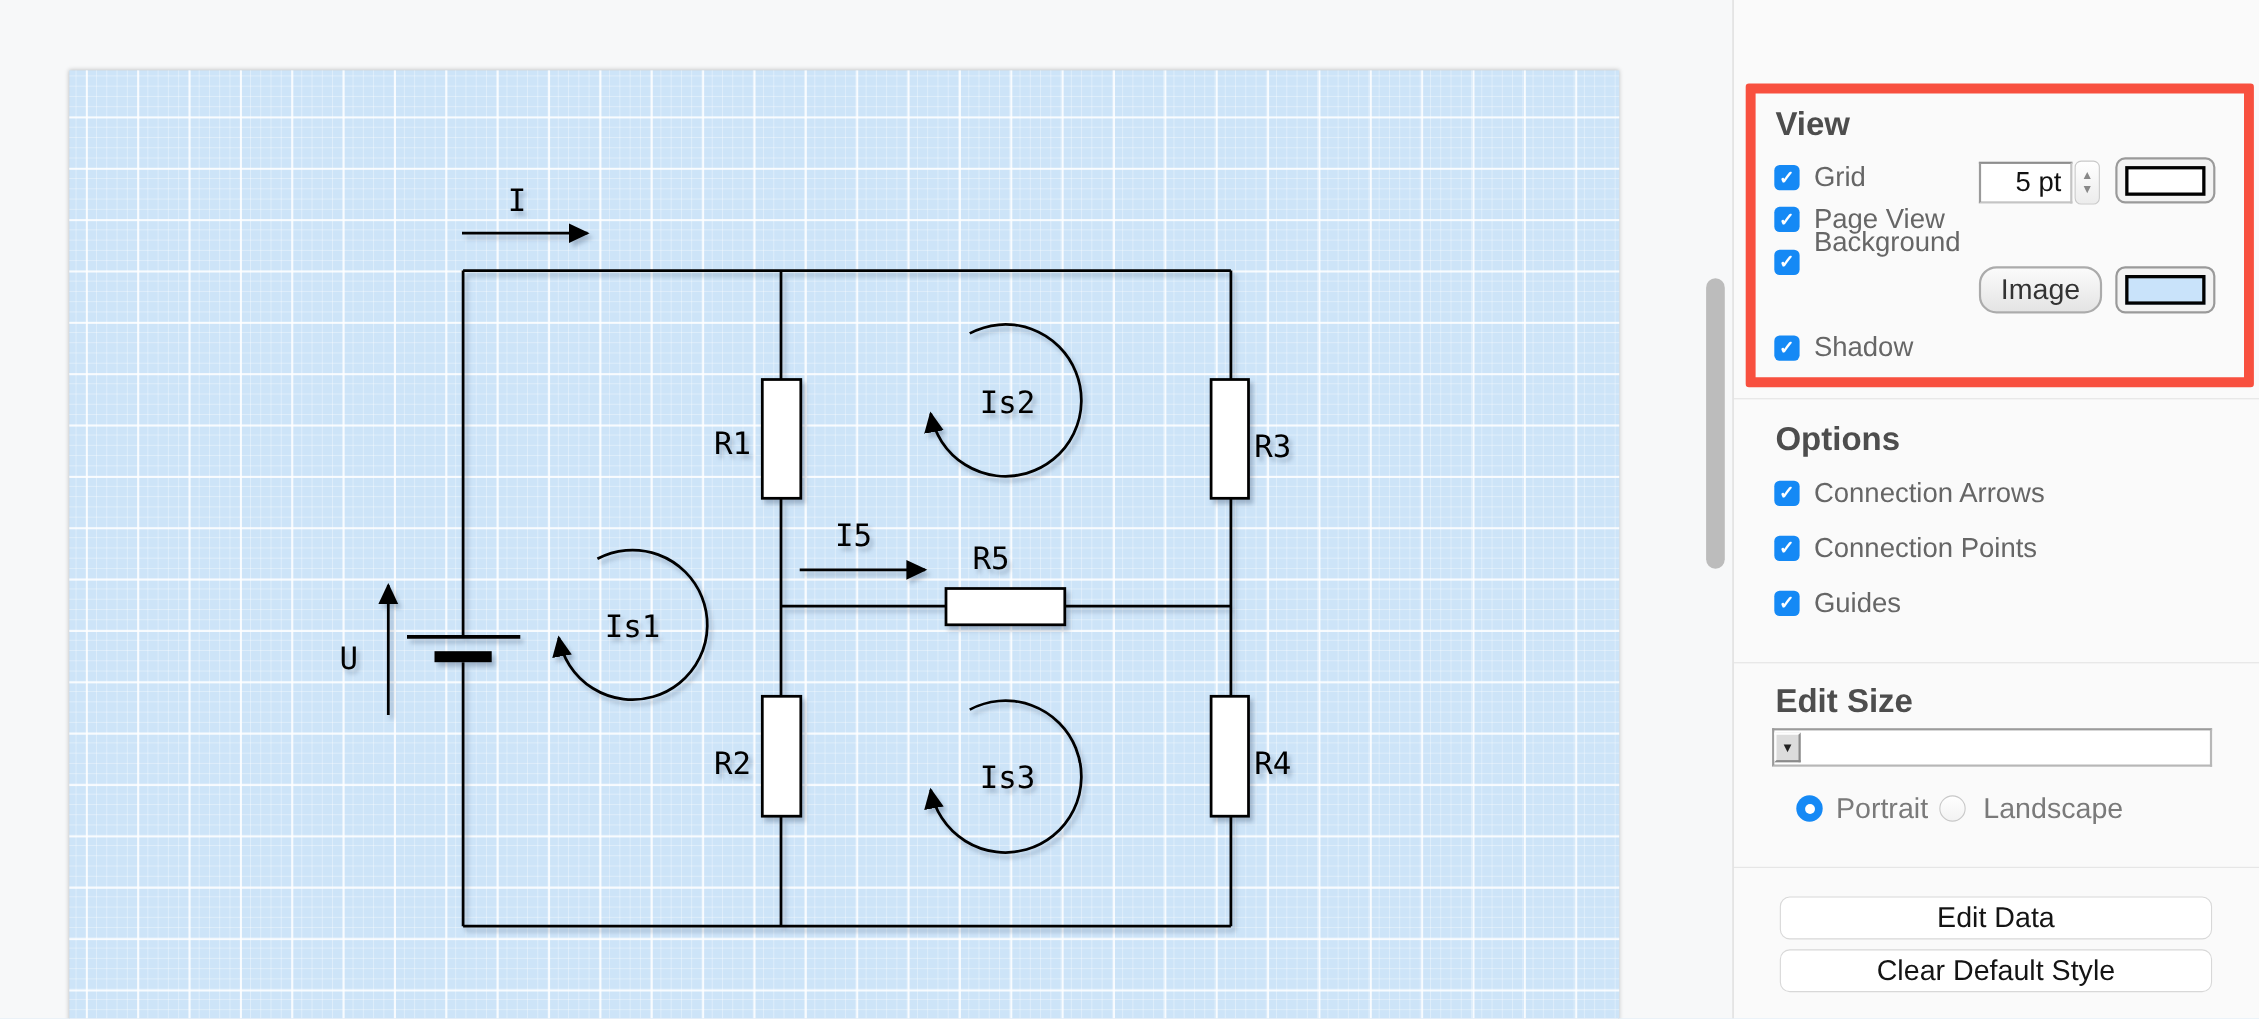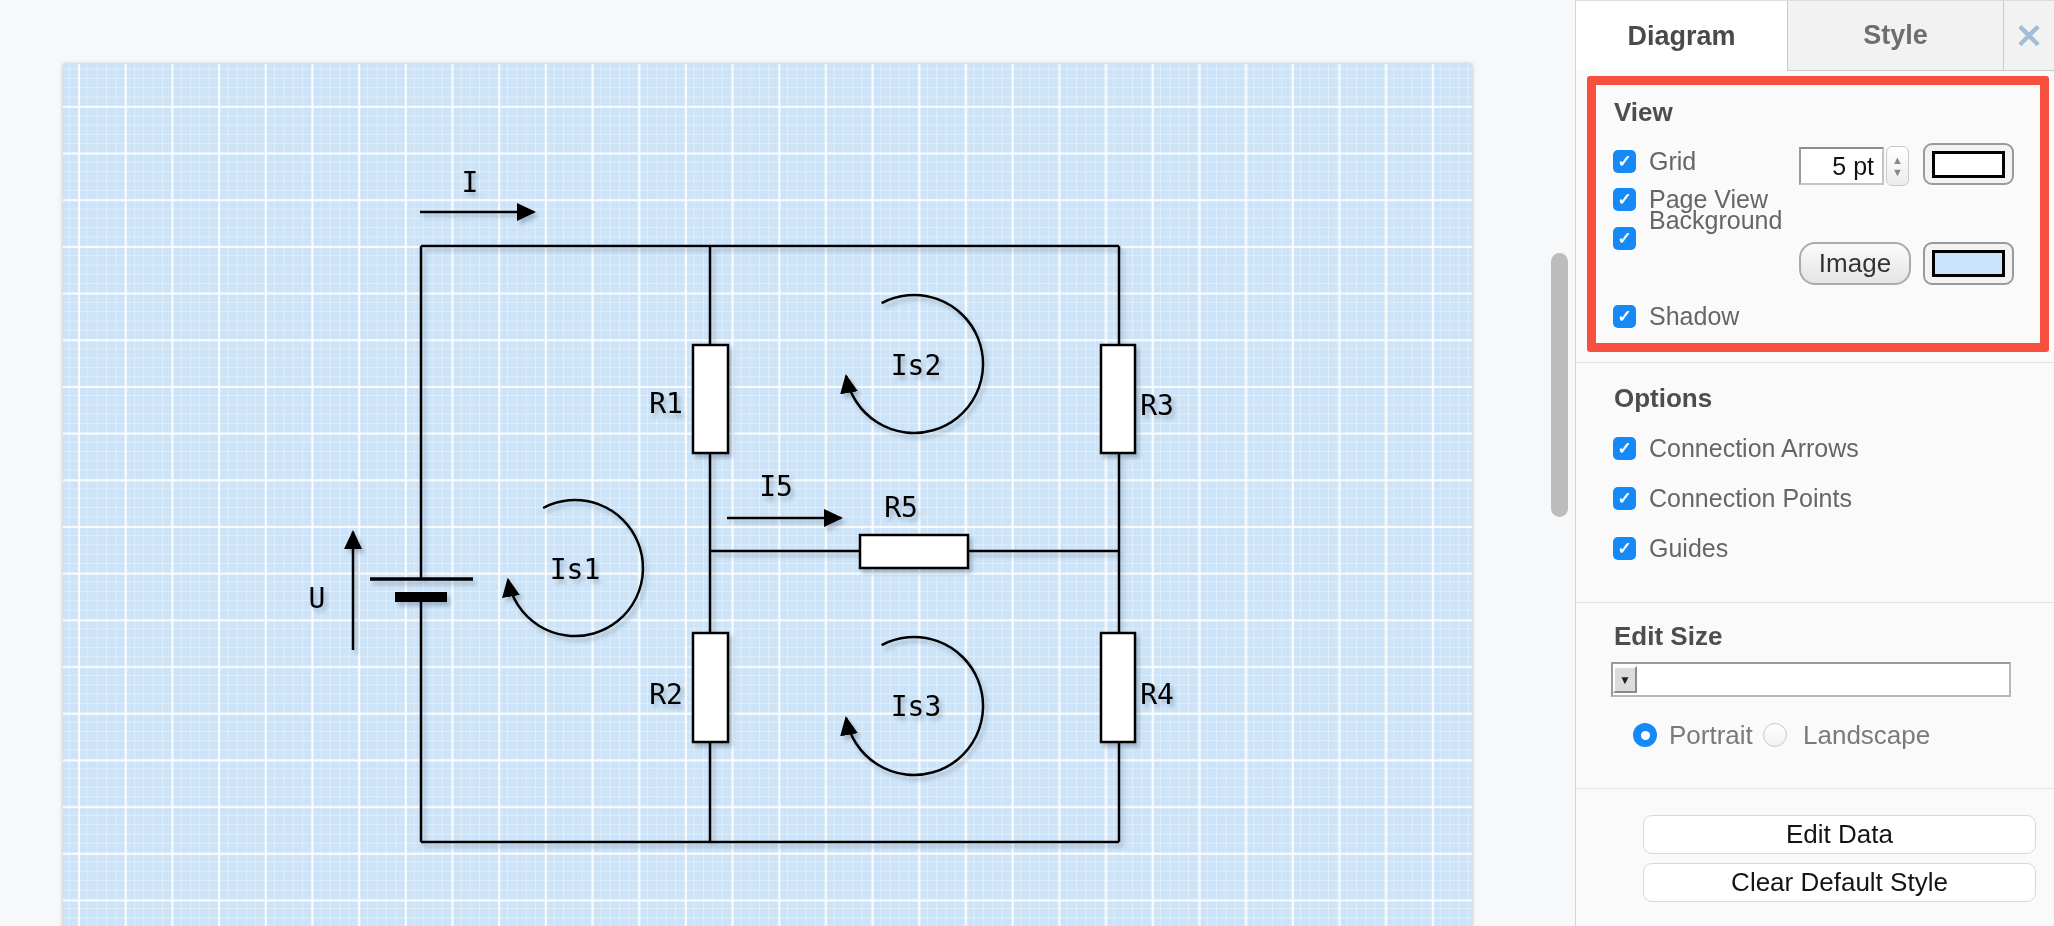--- a/index.html
+++ b/index.html
@@ -27,21 +27,21 @@
   .vscroll{position:absolute;left:1551px;top:253px;width:17px;height:264px;border-radius:9px;background:#bcbcbc;}
   
   .panel{position:absolute;left:1575px;top:0;width:479px;height:926px;background:#fafafa;border-left:1px solid #d6d6d6;box-sizing:border-box;}
   .tabbar{position:absolute;left:0;top:0;width:100%;height:70px;border-top:1px solid #dcdcdc;box-sizing:border-box;}
   .tab{position:absolute;top:0;height:70px;display:flex;align-items:center;justify-content:center;
        font-size:27px;font-weight:bold;box-sizing:border-box;}
   .tab.diagram{left:0;width:212px;background:#fff;color:#4a4a4a;border-right:1px solid #c9c9c9;}
   .tab.style{left:212px;width:216px;background:#f2f2f2;color:#6e6e6e;border-right:1px solid #c9c9c9;border-bottom:1px solid #c9c9c9;}
   .tab.closebox{left:428px;width:50px;background:#f2f2f2;border-bottom:1px solid #c9c9c9;color:#a4bdd6;font-size:34px;font-weight:bold;}
   .redbox{position:absolute;left:11px;top:76px;width:444px;height:258px;border:9px solid #f8503f;border-radius:3px;}
-  .sect-title{position:absolute;left:38px;font-size:26px;font-weight:bold;color:#4d4d4d;}
+  .sect-title{position:absolute;left:38px;font-size:30px;font-weight:bold;color:#4d4d4d;}
   .cb{position:absolute;width:23px;height:23px;border-radius:5px;background:#1589f5;display:flex;align-items:center;justify-content:center;}
   .ck{color:#fff;font-size:17px;font-weight:bold;line-height:23px;}
   .cb-lbl{position:absolute;font-size:25px;color:#666;line-height:23px;height:23px;display:flex;align-items:center;}
   .num-input{position:absolute;left:223px;top:147px;width:85px;height:38px;box-sizing:border-box;
      border:2px solid;border-color:#8e8e8e #c4c4c4 #c4c4c4 #9a9a9a;background:#fff;
      font-family:"Liberation Sans",sans-serif;font-size:25px;color:#111;text-align:right;padding:0 8px 0 0;}
   .spinner{position:absolute;left:310px;top:146px;width:23px;height:40px;border:1.5px solid #c9c9c9;border-radius:6px;
      background:linear-gradient(#fff,#ececec);box-sizing:border-box;display:flex;flex-direction:column;align-items:center;justify-content:center;}
   .spinner span{font-size:11px;color:#888;line-height:12px;}
   .swatch{position:absolute;width:91px;height:42px;border:2px solid #9a9a9a;border-radius:9px;background:#f3f3f3;
@@ -57,21 +57,21 @@
   .select .arrow-btn{width:24px;height:27px;margin-right:2px;background:#dcdcdc;
      border:2px solid;border-color:#fdfdfd #8b8b8b #8b8b8b #fdfdfd;box-sizing:border-box;
      display:flex;align-items:center;justify-content:center;font-size:12px;color:#222;}
   .radio{position:absolute;width:24px;height:24px;border-radius:50%;box-sizing:border-box;display:flex;align-items:center;justify-content:center;}
   .radio.sel{background:#1589f5;}
   .radio.sel .dot{width:9px;height:9px;border-radius:50%;background:#fff;}
   .radio.unsel{background:linear-gradient(#fff,#f2f2f2);border:1.5px solid #c8c8c8;}
   .radio-lbl{position:absolute;font-size:26px;color:#7a7a7a;line-height:24px;height:24px;display:flex;align-items:center;}
   .action-btn{position:absolute;left:42px;width:393px;height:39px;box-sizing:border-box;background:#fff;
      border:1.5px solid #d8d8d8;border-radius:9px;display:flex;align-items:center;justify-content:center;
-     font-size:26px;color:#141414;margin-left:25px;}
+     font-size:26px;color:#141414;}
 </style>
 </head>
 <body>
 
 <div class="canvas">
   <div class="page"></div>
 
   <svg class="circuit" width="1575" height="926" viewBox="0 0 1575 926">
     <defs>
       <marker id="arr" viewBox="0 0 10 10" refX="8.5" refY="5" markerWidth="8" markerHeight="8" orient="auto">
@@ -125,27 +125,20 @@
     <text x="575" y="579">Is1</text>
     <text x="916" y="375">Is2</text>
     <text x="916" y="716">Is3</text>
   </svg>
 </div>
 
 <div class="vscroll"></div>
 
 <div class="panel">
 
-  <div class="tabbar">
-    <div class="tab diagram">Diagram</div>
-    <div class="tab style">Style</div>
-    <div class="tab closebox">
-      <span>✕</span>
-    </div>
-  </div>
 
   <div class="redbox"></div>
 
   <div class="sect-title" style="top:97px">View</div>
 
   <span class="cb" style="left:37px;top:150px">
     <span class="ck">✓</span>
     </span>
   <span class="cb-lbl" style="left:73px;top:150px">Grid</span>
   <input class="num-input" value="5 pt" style="">

